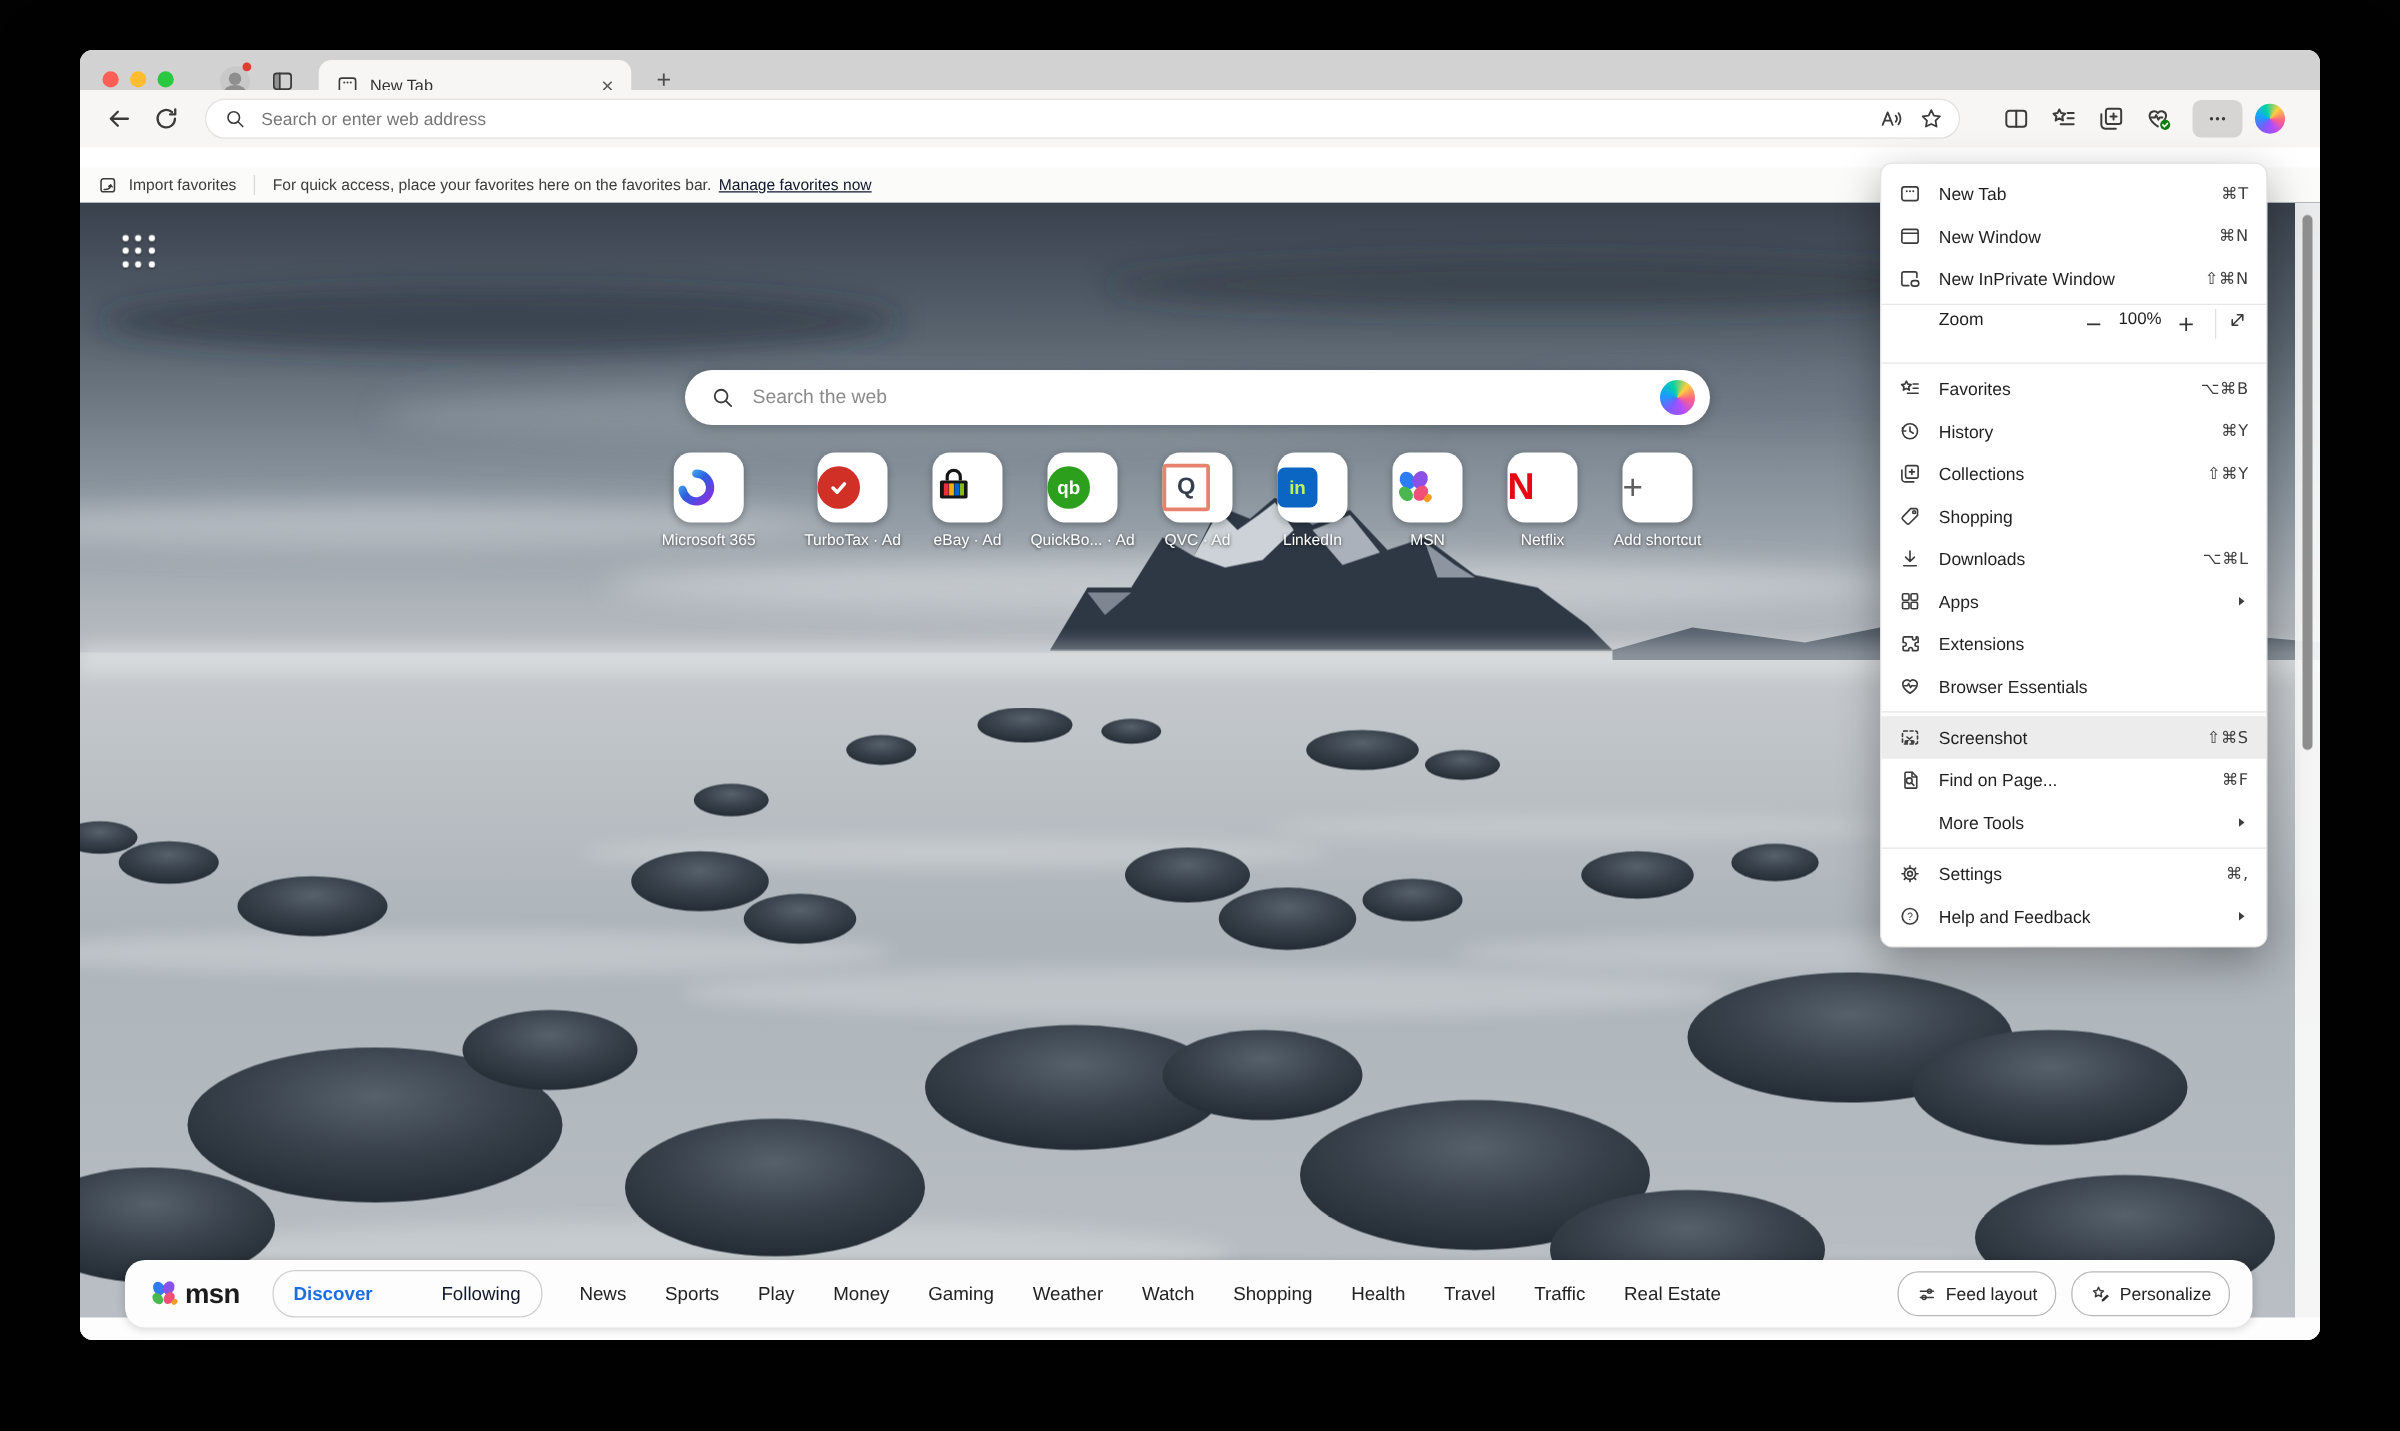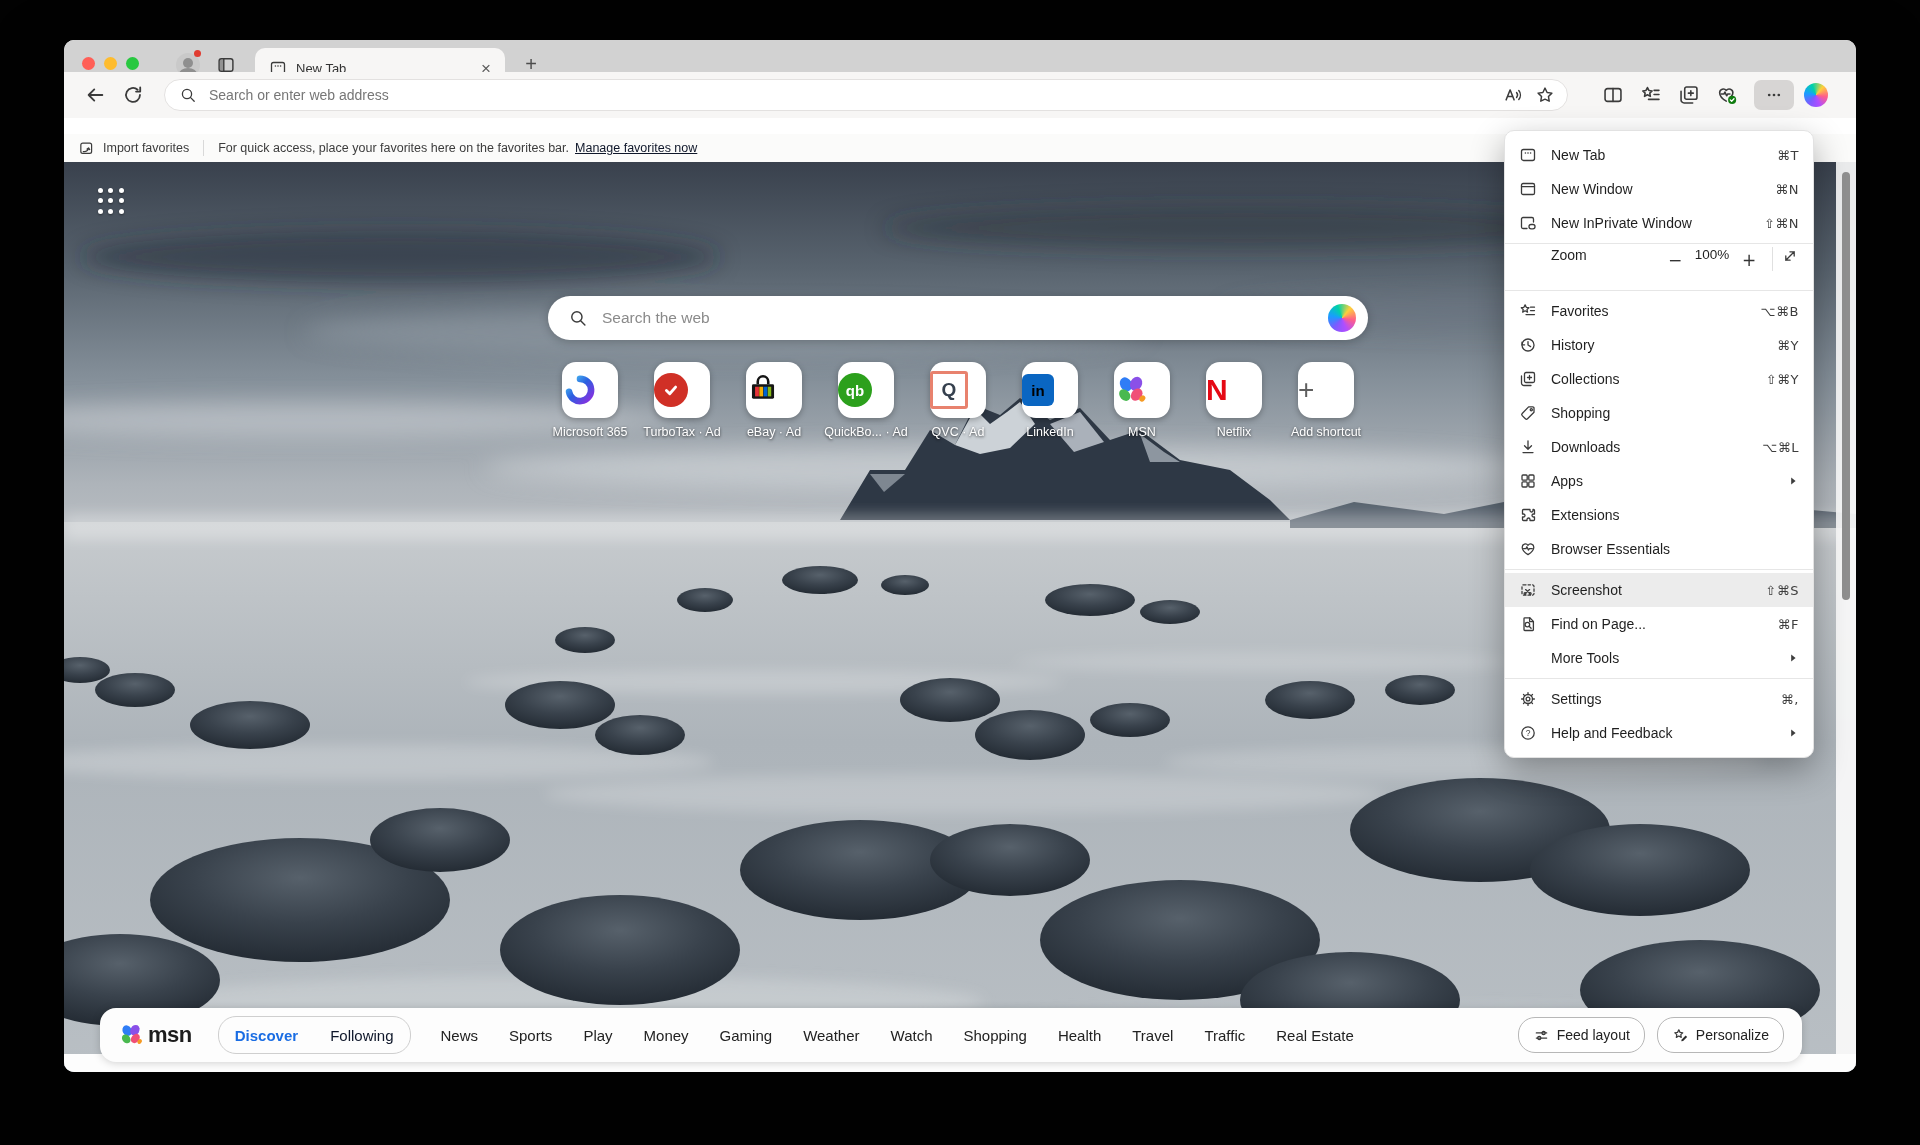--- a/index.html
+++ b/index.html
@@ -71,36 +71,36 @@
   .searchbar .cp{width:28px;height:28px;margin-right:12px;flex:0 0 auto;}
 
   .tile{position:absolute;top:200px;width:90px;text-align:center;}
   .tbox{width:56px;height:56px;margin:0 auto;background:#fff;border-radius:14px;
         box-shadow:0 2px 6px rgba(0,0,0,.28);display:flex;align-items:center;}
   .tlabel{margin-top:7px;font-size:12.5px;color:#fff;text-shadow:0 1px 3px rgba(0,0,0,.75);white-space:nowrap;}
   .badge-round{width:34px;height:34px;border-radius:50%;display:flex;align-items:center;justify-content:center;}
   .qvc{width:32px;height:32px;border:3px solid #e8826e;border-radius:3px;display:flex;align-items:center;justify-content:center;
        font-weight:bold;font-size:19px;color:#35404e;}
   .liin{width:32px;height:32px;background:#0a66c2;border-radius:6px;display:flex;align-items:center;justify-content:center;
-        color:#000000;font-weight:bold;font-size:15px;}
+        color:#bef264;font-weight:bold;font-size:15px;}
   .nflx{font-size:30px;font-weight:bold;color:#e50914;font-family:"Liberation Sans",sans-serif;}
   .plus-big{font-size:28px;color:#5f5f5f;font-weight:300;}
 
   
   .scrolltrack{position:absolute;left:1772px;top:122px;width:20px;height:900px;background:rgba(250,250,250,.92);}
   .scrollthumb{position:absolute;left:1778px;top:132px;width:8px;height:428px;background:#8f8f8f;border-radius:4px;}
 
   
   .msnbar{position:absolute;left:36px;top:968px;width:1702px;height:54px;background:#fdfdfd;border-radius:16px;
           box-shadow:0 1px 8px rgba(0,0,0,.18);display:flex;align-items:center;box-sizing:border-box;padding:0 18px;}
   .bottom-strip{position:absolute;left:0;top:1014px;width:100%;height:18px;background:#fdfdfd;}
   .msnlogo{display:flex;align-items:center;}
   .msnlogo svg{width:26px;height:26px;}
   .msnword{font-size:22px;font-weight:bold;color:#1c1c1c;letter-spacing:-.5px;margin-left:4px;}
-  .feedpill{margin-left:26px;height:36px;border:1px solid #cfcfcf;border-radius:18px;display:flex;align-items:center;}
+  .feedpill{margin-left:26px;height:36px;border:1px solid #cfcfcf;border-radius:18px;display:flex;align-items:center;gap:23px;}
   .feedpill span{padding:0 16px;font-size:15px;}
   .feedpill .active{color:#1a6de3;font-weight:bold;}
   .feedpill .idle{color:#0f172a;}
   .msnlinks{display:flex;margin-left:30px;gap:31px;font-size:15px;color:#222;}
   .msnlinks span{cursor:default;}
   .msn-spacer{flex:1;}
   .pillbtn{height:34px;border:1px solid #b7b7b7;border-radius:17px;display:flex;align-items:center;
            padding:0 14px;font-size:14px;color:#222;margin-left:12px;background:#fff;}
   .pillbtn svg{width:17px;height:17px;margin-right:7px;}
 
@@ -490,21 +490,21 @@
     <div class="searchbar">
       <span class="mag">
           <svg viewBox="0 0 18 18">
             <use href="#i-search"></use>
           </svg>
         </span>
       <input placeholder="Search the web" style="">
       <div class="cp copilot"></div>
     </div>
 
-    <div class="tile" style="left:481px">
+    <div class="tile" style="left:458px">
       <div class="tbox">
           <svg style="width:36px;height:36px" viewBox="0 0 24 24">
             <use href="#i-m365"></use>
           </svg>
         </div>
       <div class="tlabel">Microsoft 365</div>
     </div>
     <div class="tile" style="left:573px">
       <div class="tbox">
           <div class="badge-round" style="background:#d03026">

